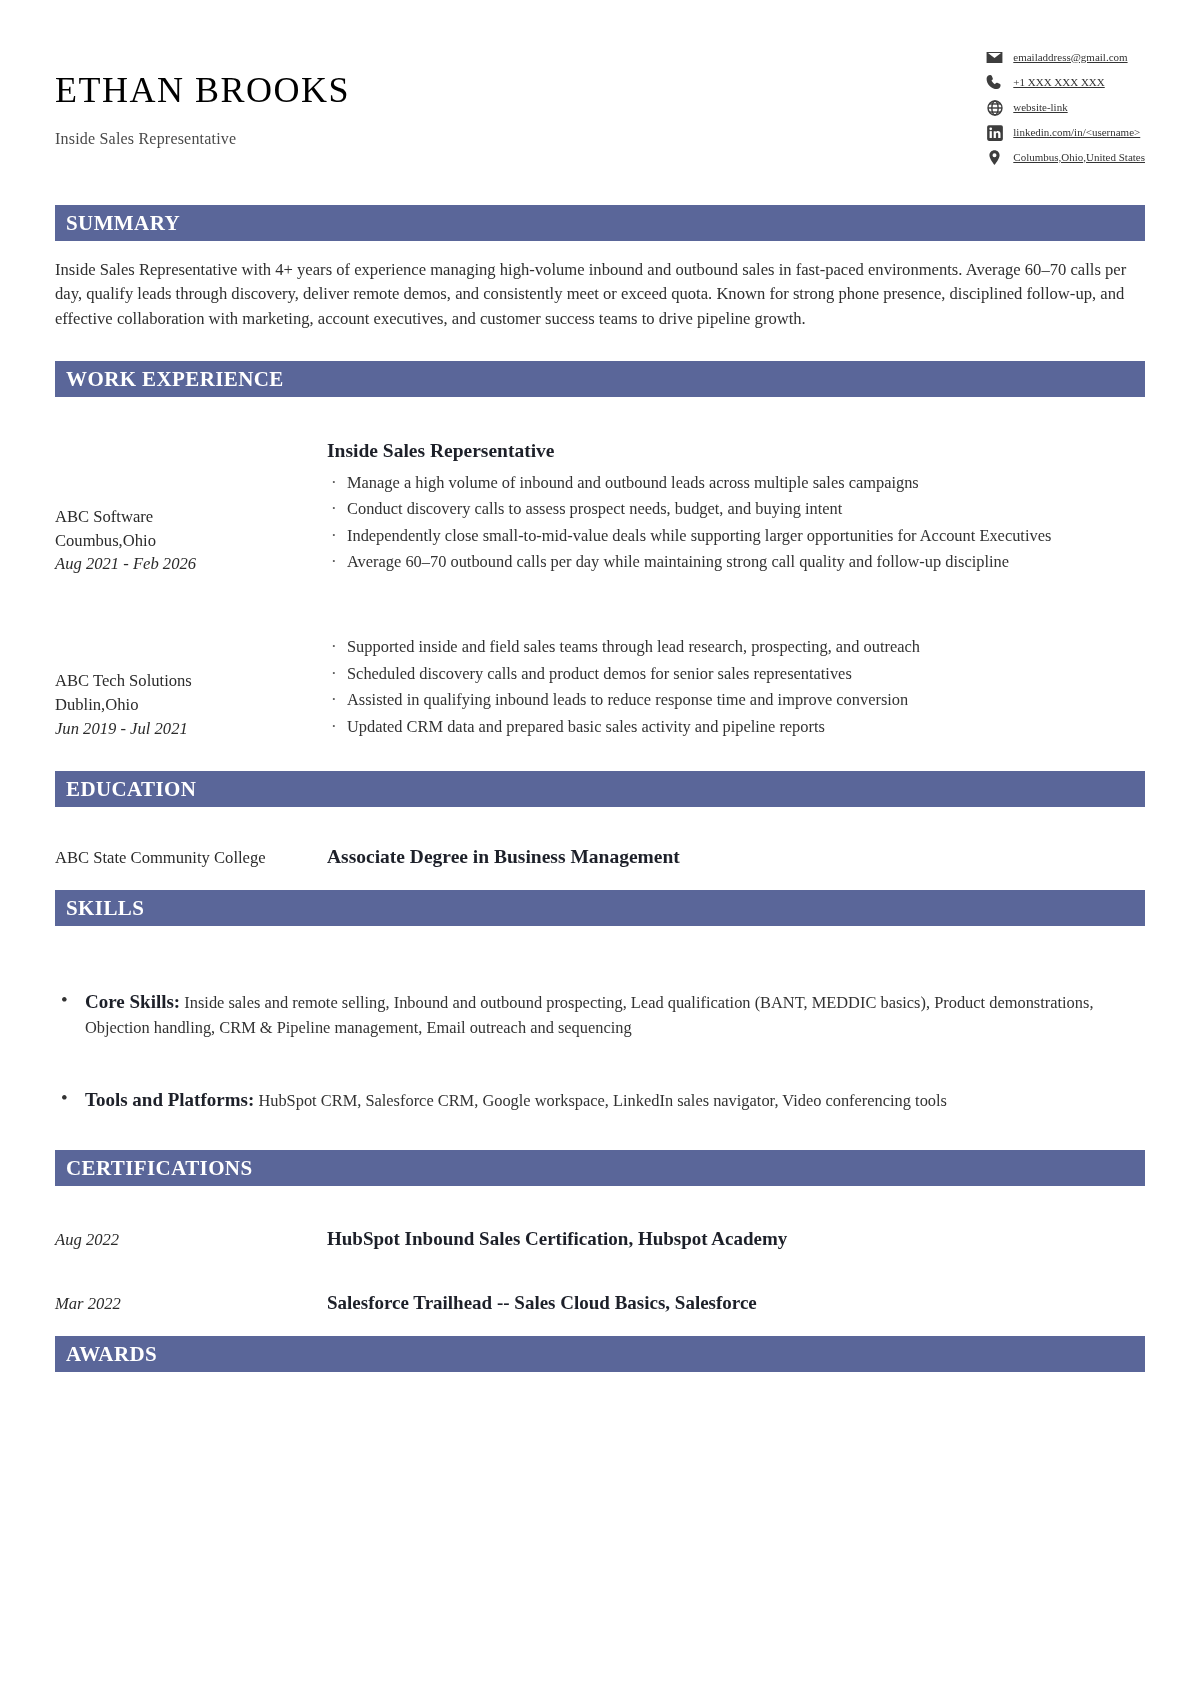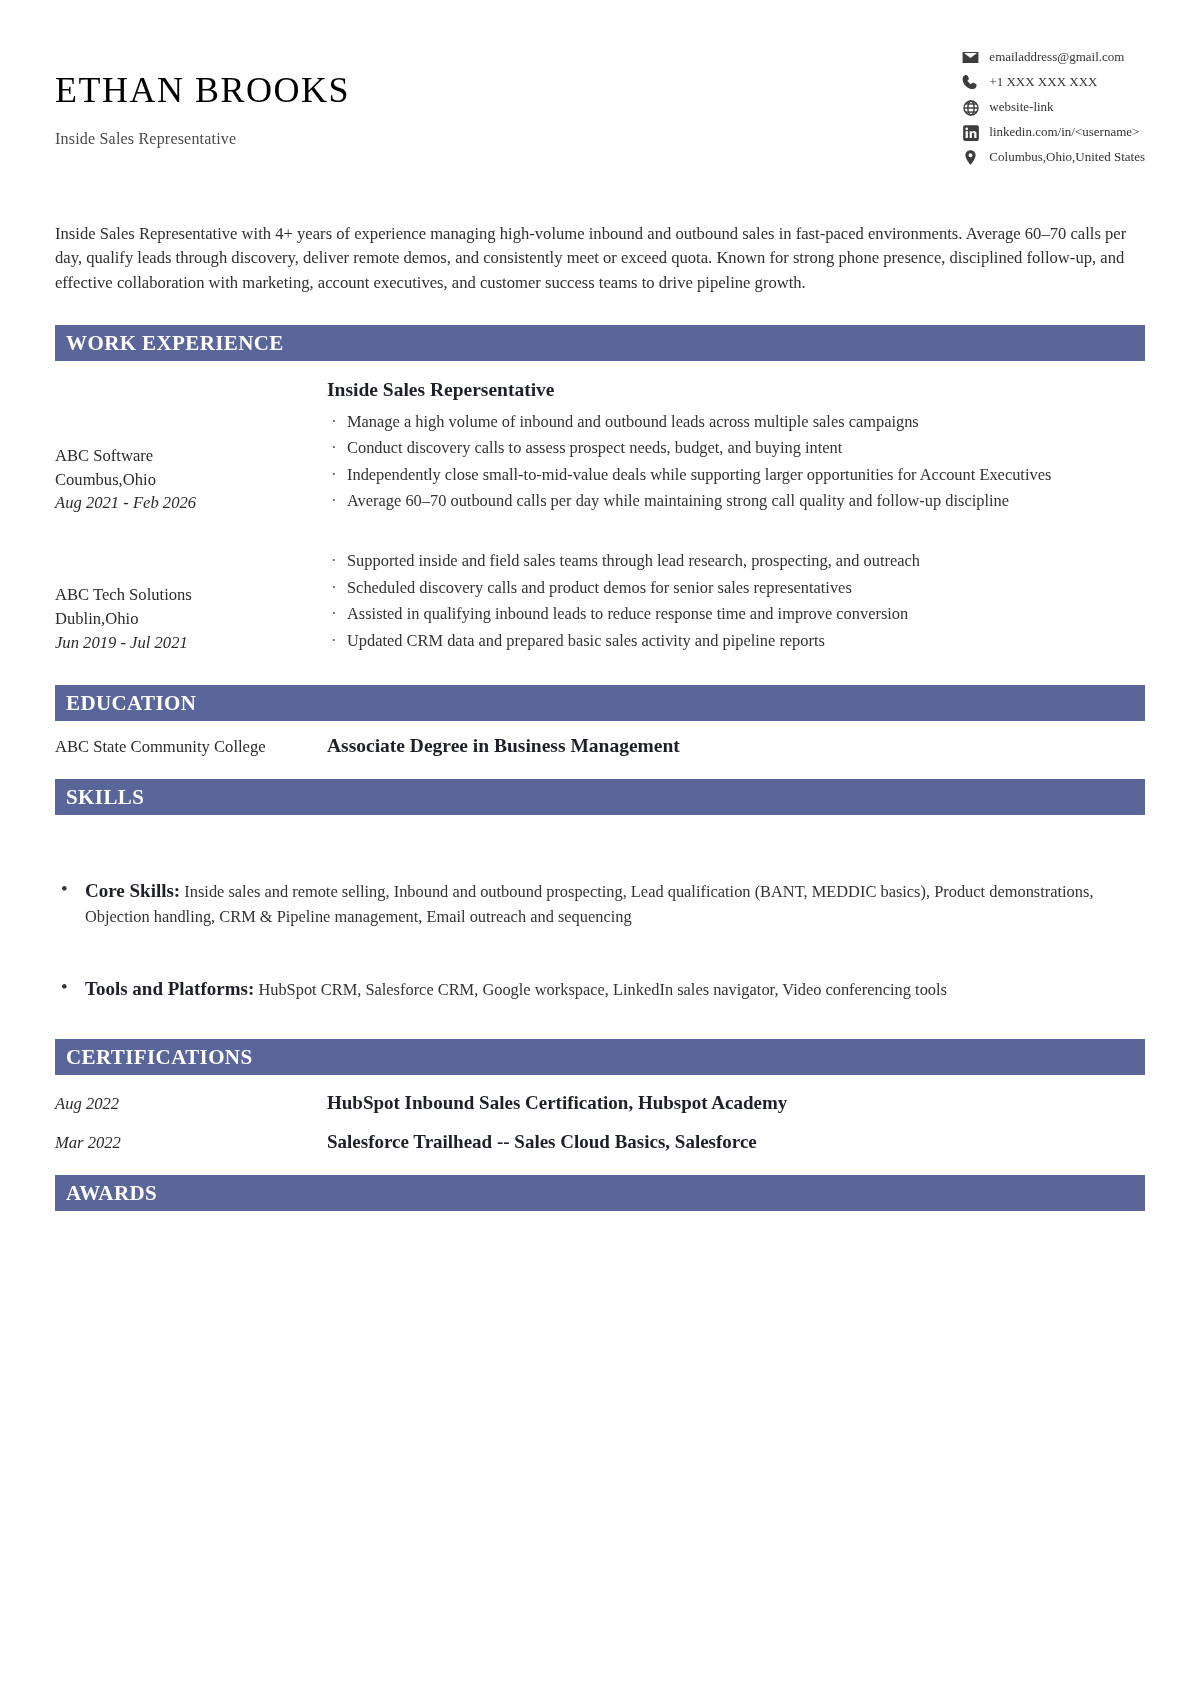--- a/index.html
+++ b/index.html
@@ -44,23 +44,24 @@
     padding-top: 6px;
     display: flex;
     flex-direction: column;
     gap: 6px;
     align-items: flex-start;
   }
   .contact-row {
     display: flex;
     align-items: center;
     gap: 9px;
-    font-size: 13px;
+    font-size: 11px;
     color: #333333;
     line-height: 1.25;
+    text-decoration: underline;
   }
   .cicon {
     width: 19px;
     height: 19px;
     flex: 0 0 19px;
     display: inline-flex;
     align-items: center;
     justify-content: center;
     color: #3d3d3d;
   }
@@ -95,21 +96,21 @@
 
   .row {
     display: flex;
     align-items: flex-end;
   }
   .col-left {
     width: 272px;
     flex: 0 0 272px;
     padding-right: 12px;
   }
-  .col-right { flex: 1 1 auto; }
+  .col-right { flex: 1 1 auto; margin-top: 25px; }
 
   .org {
     font-size: 16.6px;
     color: #2b2b2b;
     line-height: 1.42;
   }
   .loc {
     font-size: 16.6px;
     color: #2b2b2b;
     line-height: 1.42;
@@ -277,20 +278,23 @@
             <path d="M12 1.6c-4 0-7.2 3.2-7.2 7.2 0 5.4 7.2 13.6 7.2 13.6s7.2-8.2 7.2-13.6c0-4-3.2-7.2-7.2-7.2zm0 9.9a2.8 2.8 0 1 1 0-5.6 2.8 2.8 0 0 1 0 5.6z"></path>
           </svg>
         </span>
         <span>Columbus,Ohio,United States</span>
       </div>
 
     </div>
   </div>
 
   <div class="sec-gap-lg"></div>
+  <div class="bar">
+    <span class="bar-label">SUMMARY</span>
+  </div>
   <div class="block">
     <div class="summary-text">Inside Sales Representative with 4+ years of experience managing high-volume inbound and outbound sales in fast-paced environments. Average 60–70 calls per day, qualify leads through discovery, deliver remote demos, and consistently meet or exceed quota. Known for strong phone presence, disciplined follow-up, and effective collaboration with marketing, account executives, and customer success teams to drive pipeline growth.</div>
   </div>
 
   <div class="sec-gap"></div>
   <div class="bar">
     <span class="bar-label">WORK EXPERIENCE</span>
   </div>
   <div class="block">
 

